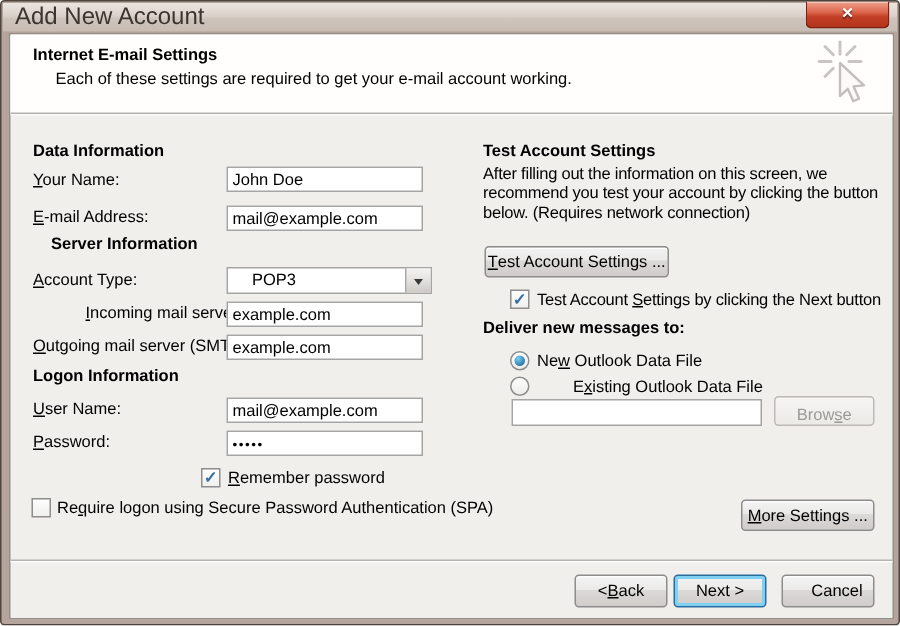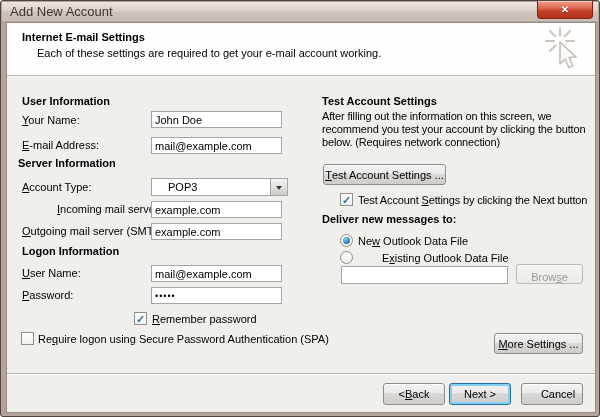--- a/index.html
+++ b/index.html
@@ -8,21 +8,21 @@
 
   .window {
     position:relative; width:600px; height:417px;
     background:#b5a49b; border:1px solid #4e443d; border-radius:3px;
     overflow:hidden;
     font-size:11px; color:#000;
   }
   .titlebar {
     position:absolute; left:1px; top:1px; right:1px; height:19px;
     background:linear-gradient(180deg,#ece5df 0%,#dbd1ca 45%,#cfc4bc 55%,#c8bcb3 100%);
-    line-height:19px; padding-left:8px; font-size:13px; color:#3b3530;
+    line-height:19px; padding-left:8px; font-size:16px; color:#3b3530;
   }
   .closebtn {
     position:absolute; left:536px; top:0; width:56px; height:18px;
     background:linear-gradient(180deg,#f0a08c 0%,#dd6a50 40%,#c33f27 60%,#b23419 100%);
     border:1px solid #7e2013; border-top:none; border-radius:0 0 4px 4px;
     box-shadow:inset 0 1px 0 rgba(255,255,255,.45);
     text-align:center; line-height:16px; cursor:default;
   }
   .closebtn span { color:#fff; font-weight:bold; font-size:10px; text-shadow:0 1px 1px rgba(0,0,0,.5); }
 
@@ -118,29 +118,29 @@
       <path d="M15 2 V10"></path>
       <path d="M5 5 L10.5 10.5"></path>
       <path d="M1 15 H9"></path>
       <path d="M5 25 L10.5 19.5"></path>
       <path d="M25 5 L19.5 10.5"></path>
       <path d="M29 15 H21"></path>
     </g>
     <path d="M15 16 L15 38 L20.2 33.2 L23.8 41.5 L27.7 39.8 L24.1 31.6 L31 30.9 Z" fill="#fbfaf9" stroke="#c2bfbc" stroke-width="1.6" stroke-linejoin="round"></path>
   </svg>
 
-  <div class="abs hdg" style="left:21px; top:94px;">User Information</div>
+  <div class="abs hdg" style="left:21px; top:94px;">Data Information</div>
 
   <div class="abs lbl" style="left:21px; top:113px;"><u>Y</u>our Name:</div>
   <input class="tin" style="left: 150px; top: 110px; width: 131px;" value="John Doe">
 
   <div class="abs lbl" style="left:21px; top:138px;"><u>E</u>-mail Address:</div>
   <input class="tin" style="left: 150px; top: 136px; width: 131px;" value="mail@example.com">
 
-  <div class="abs hdg" style="left:17px; top:156px;text-align:right;">Server Information</div>
+  <div class="abs hdg" style="left:33px; top:156px;text-align:right;">Server Information</div>
 
   <div class="abs lbl" style="left:21px; top:180px;"><u>A</u>ccount Type:</div>
   <div class="combo" style="left:150px; top:177px; width:137px;">
     <span>POP3</span>
     <span class="combo-btn">
         <span class="tri-down"></span>
       </span>
   </div>
 
   <div class="abs lbl" style="left:36px; top:202px;margin-left:20px;"><u>I</u>ncoming mail server:</div>

